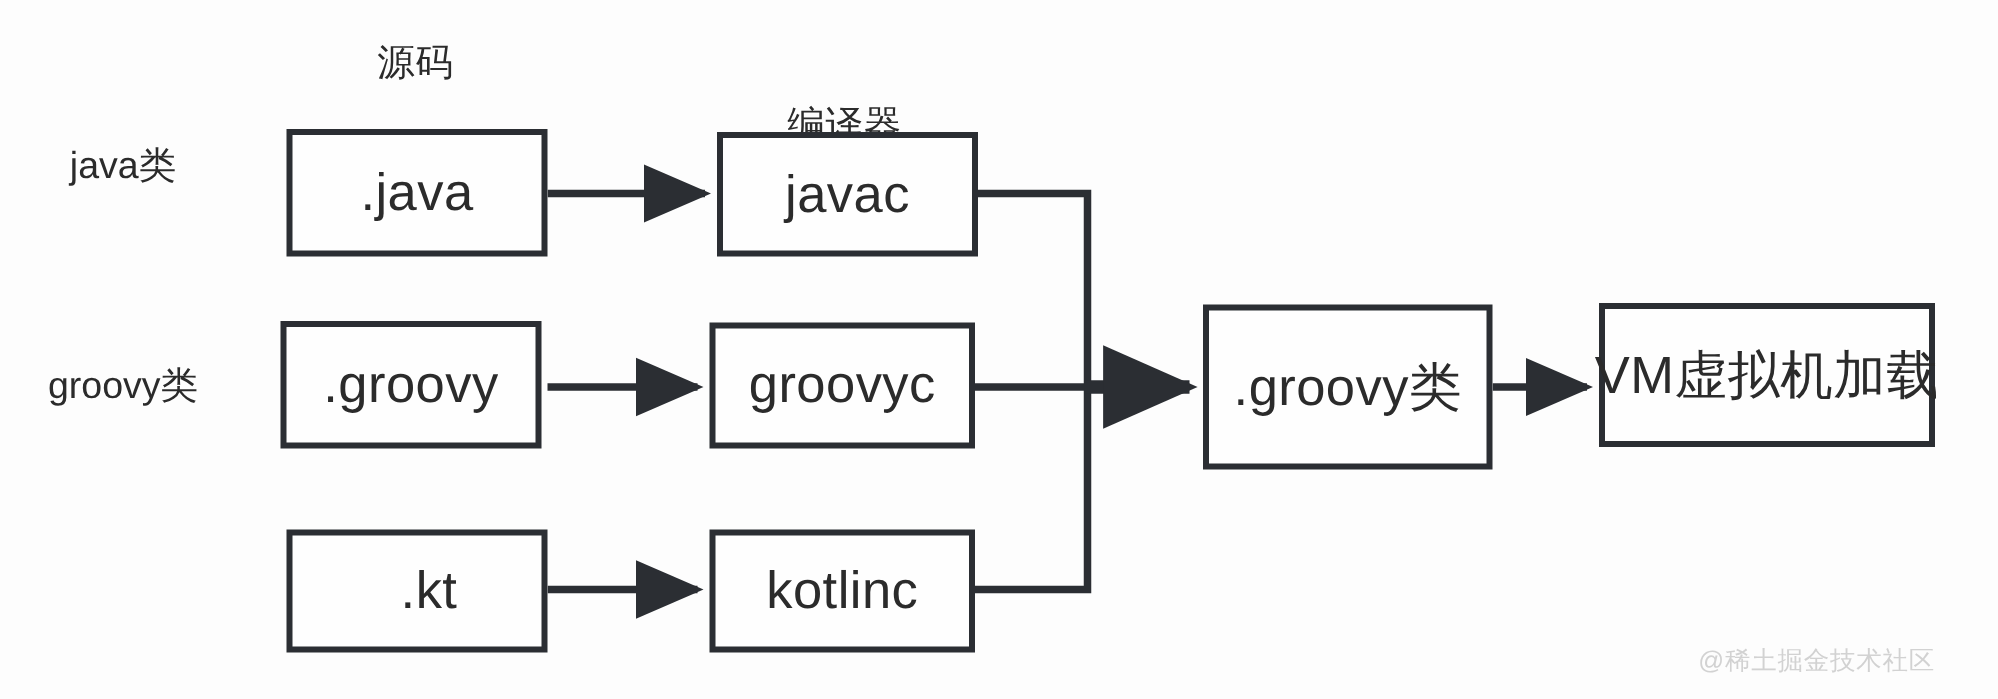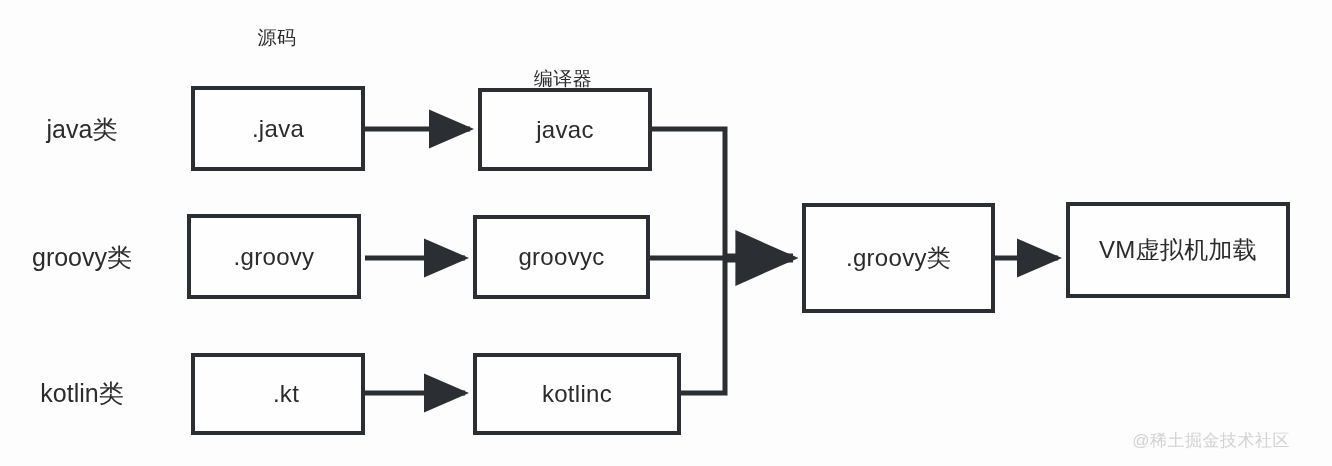--- a/index.html
+++ b/index.html
@@ -19,21 +19,21 @@
   }
   #svg-layer {
     position: absolute;
     left: 0;
     top: 0;
     width: 1332px;
     height: 466px;
   }
   .col-header {
     position: absolute;
-    font-size: 19px;
+    font-size: 25px;
     color: #2b2b2b;
     letter-spacing: 0.5px;
     white-space: nowrap;
     text-align: center;
     transform: translateX(-50%);
   }
   .row-label {
     position: absolute;
     font-size: 25px;
     color: #2b2b2b;
@@ -44,21 +44,21 @@
   .node {
     position: absolute;
     box-sizing: border-box;
     background: #fefefe;
     border: 4px solid #2b2e33;
     display: flex;
     align-items: center;
     justify-content: center;
   }
   .node-label {
-    font-size: 24px;
+    font-size: 35px;
     color: #2b2b2b;
     white-space: nowrap;
     letter-spacing: 0.3px;
   }
   .watermark {
     position: absolute;
     right: 42px;
     bottom: 14px;
     font-size: 17px;
     color: #d2d2d2;
@@ -94,41 +94,40 @@
     <line x1="650" y1="258" x2="727" y2="258" stroke="#2b2e33" stroke-width="5"></line>
 
     <line x1="723" y1="258" x2="793" y2="258" stroke="#2b2e33" stroke-width="9" marker-end="url(#arrow-thick)"></line>
 
     <line x1="995" y1="258" x2="1058" y2="258" stroke="#2b2e33" stroke-width="5" marker-end="url(#arrow-thin)"></line>
   </svg>
 
   <div class="col-header" style="left:277px; top:25px;">源码</div>
   <div class="col-header" style="left:563px; top:25px;margin-top:41px;">编译器</div>
 
-  <div class="row-label" style="left:82px; top:129px;">java类</div>
+  <div class="row-label" style="left:82px; top:110px;">java类</div>
   <div class="row-label" style="left:82px; top:257px;">groovy类</div>
-  <div class="row-label" style="left:82px; top:393px;">kotlin类</div>
 
   <div class="node" style="left:191px; top:86px; width:174px; height:85px;">
     <span class="node-label">.java</span>
   </div>
   <div class="node" style="left:187px; top:214px; width:174px; height:85px;">
     <span class="node-label">.groovy</span>
   </div>
   <div class="node" style="left:191px; top:353px; width:174px; height:82px;padding-left:16px;">
     <span class="node-label">.kt</span>
   </div>
 
   <div class="node" style="left:473px; top:215px; width:177px; height:84px;">
     <span class="node-label">groovyc</span>
   </div>
   <div class="node" style="left:478px; top:88px; width:174px; height:83px;">
     <span class="node-label">javac</span>
   </div>
-  <div class="node" style="left:473px; top:353px; width:208px; height:82px;">
+  <div class="node" style="left:473px; top:353px; width:177px; height:82px;">
     <span class="node-label">kotlinc</span>
   </div>
 
   <div class="node" style="left:802px; top:203px; width:193px; height:110px;">
     <span class="node-label">.groovy类</span>
   </div>
   <div class="node" style="left:1066px; top:202px; width:224px; height:96px;">
     <span class="node-label">VM虚拟机加载</span>
   </div>
 

